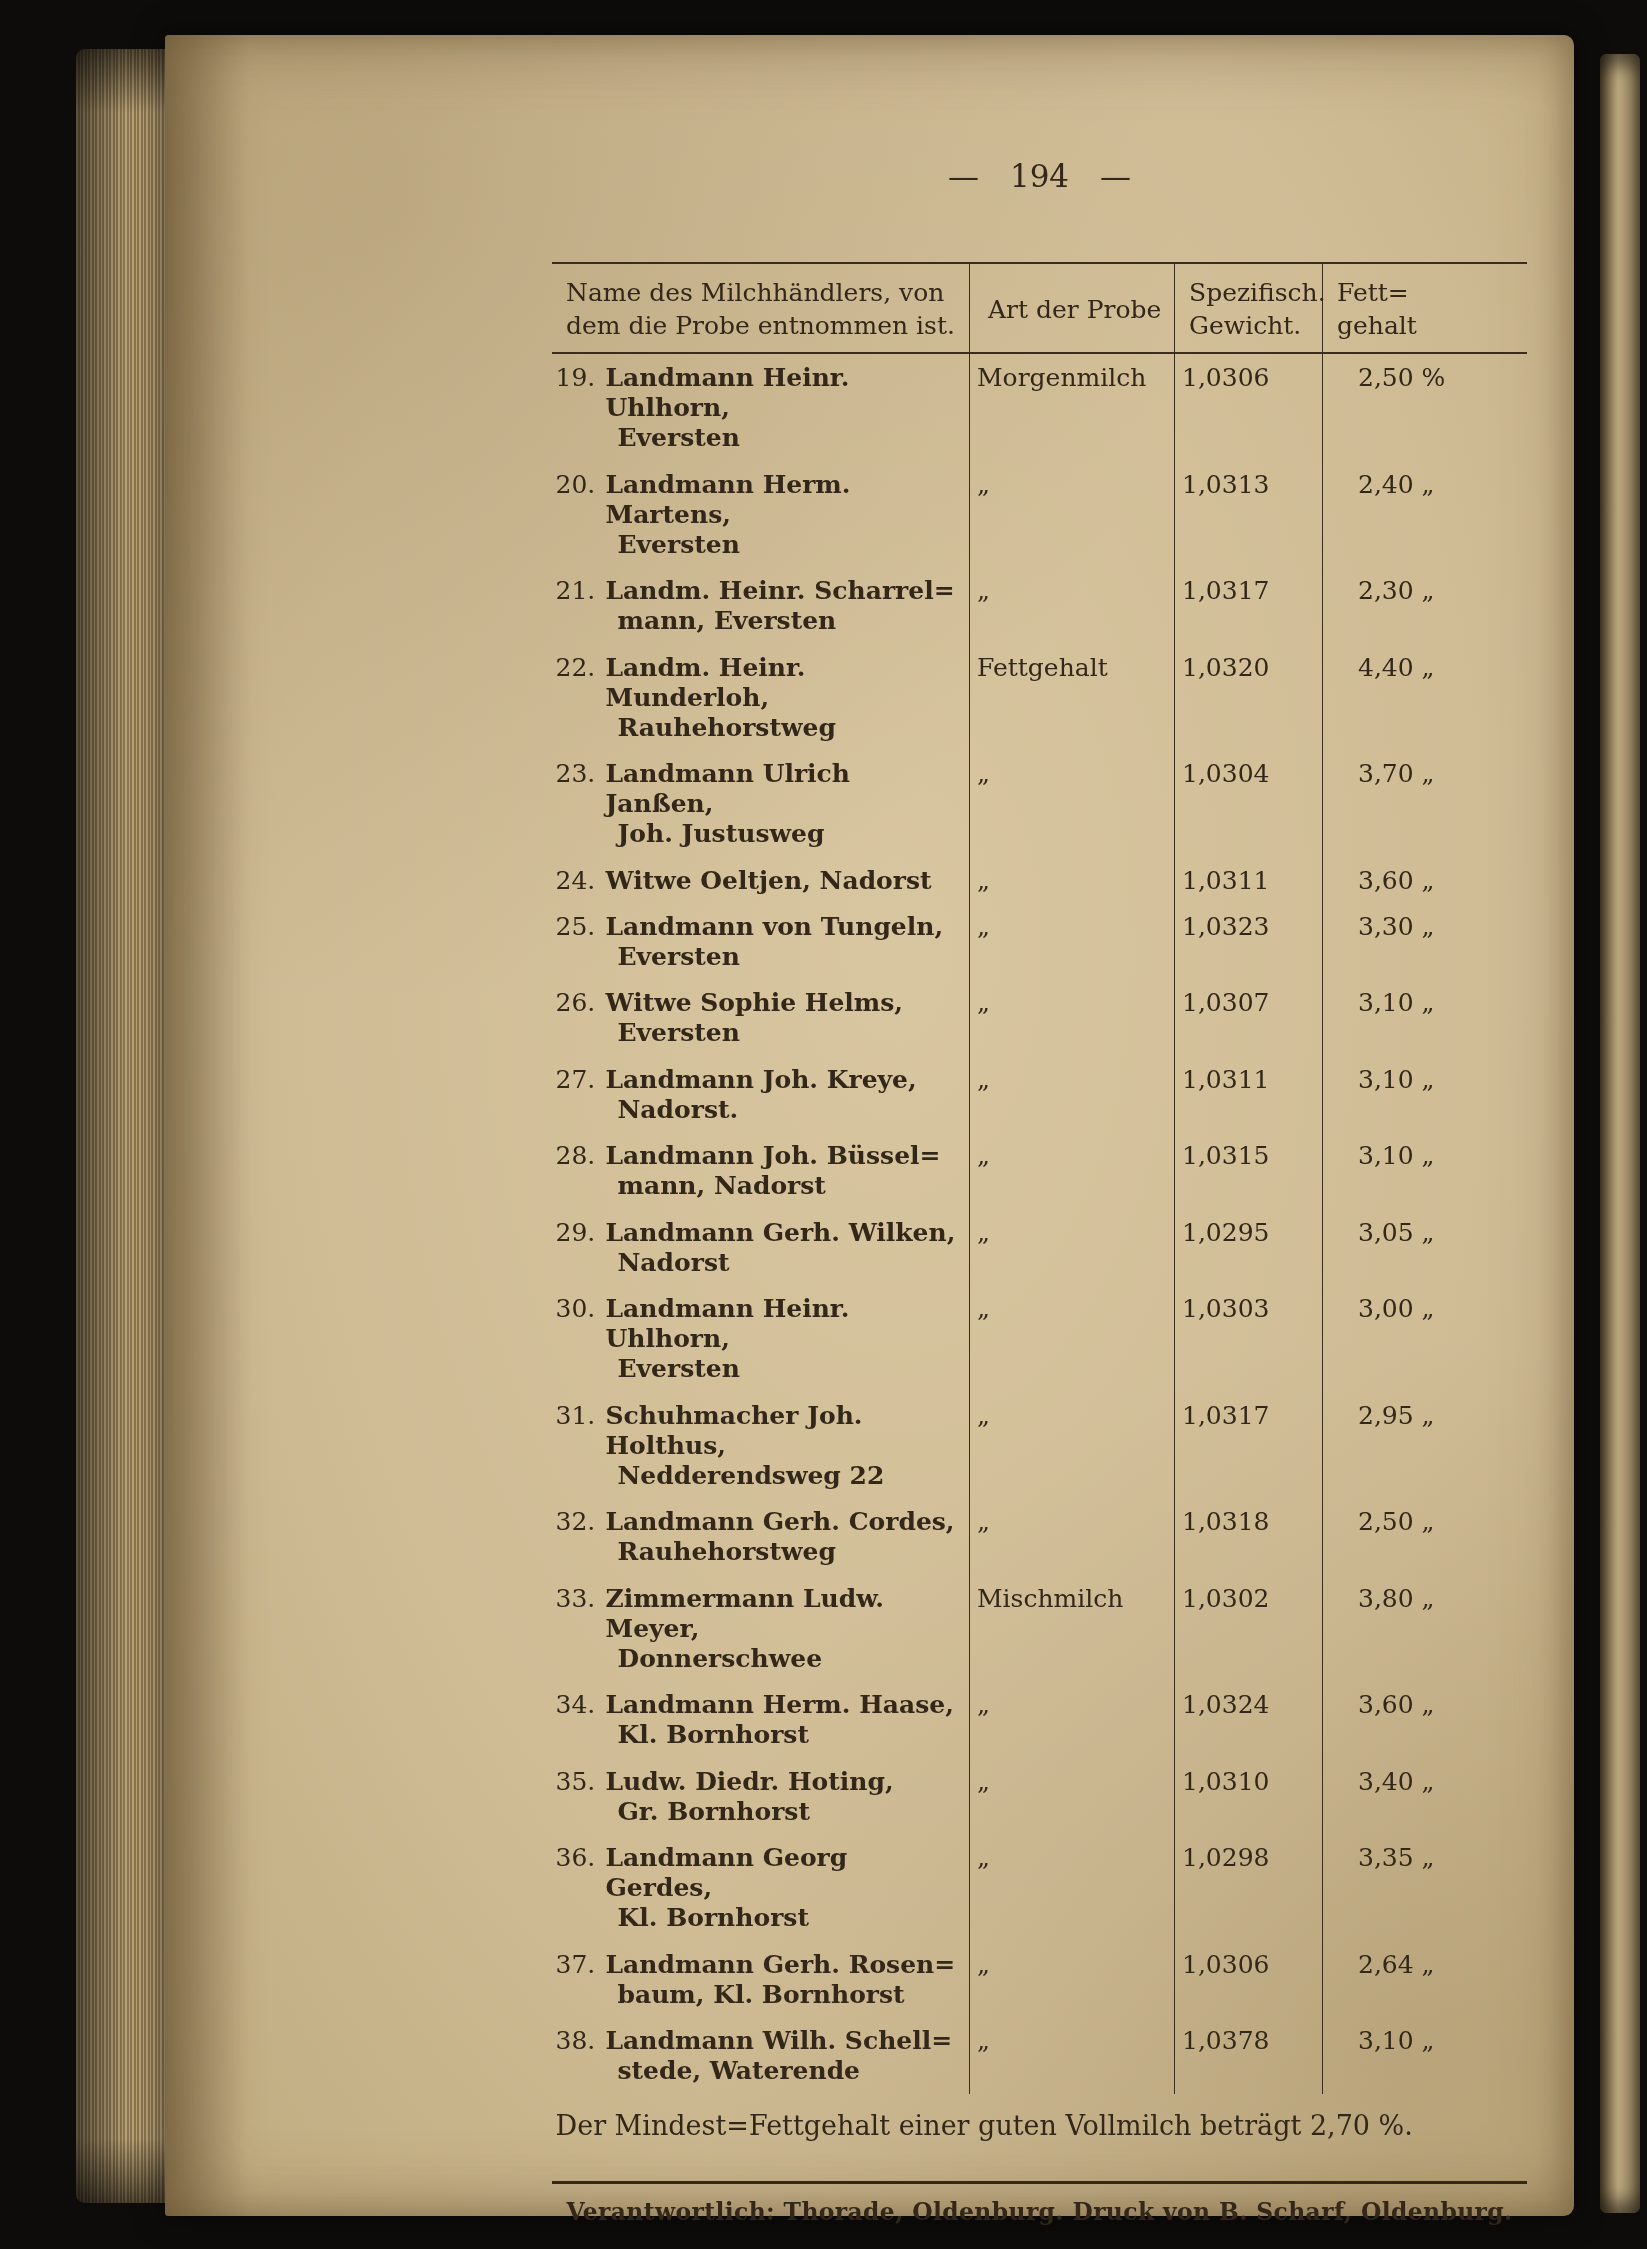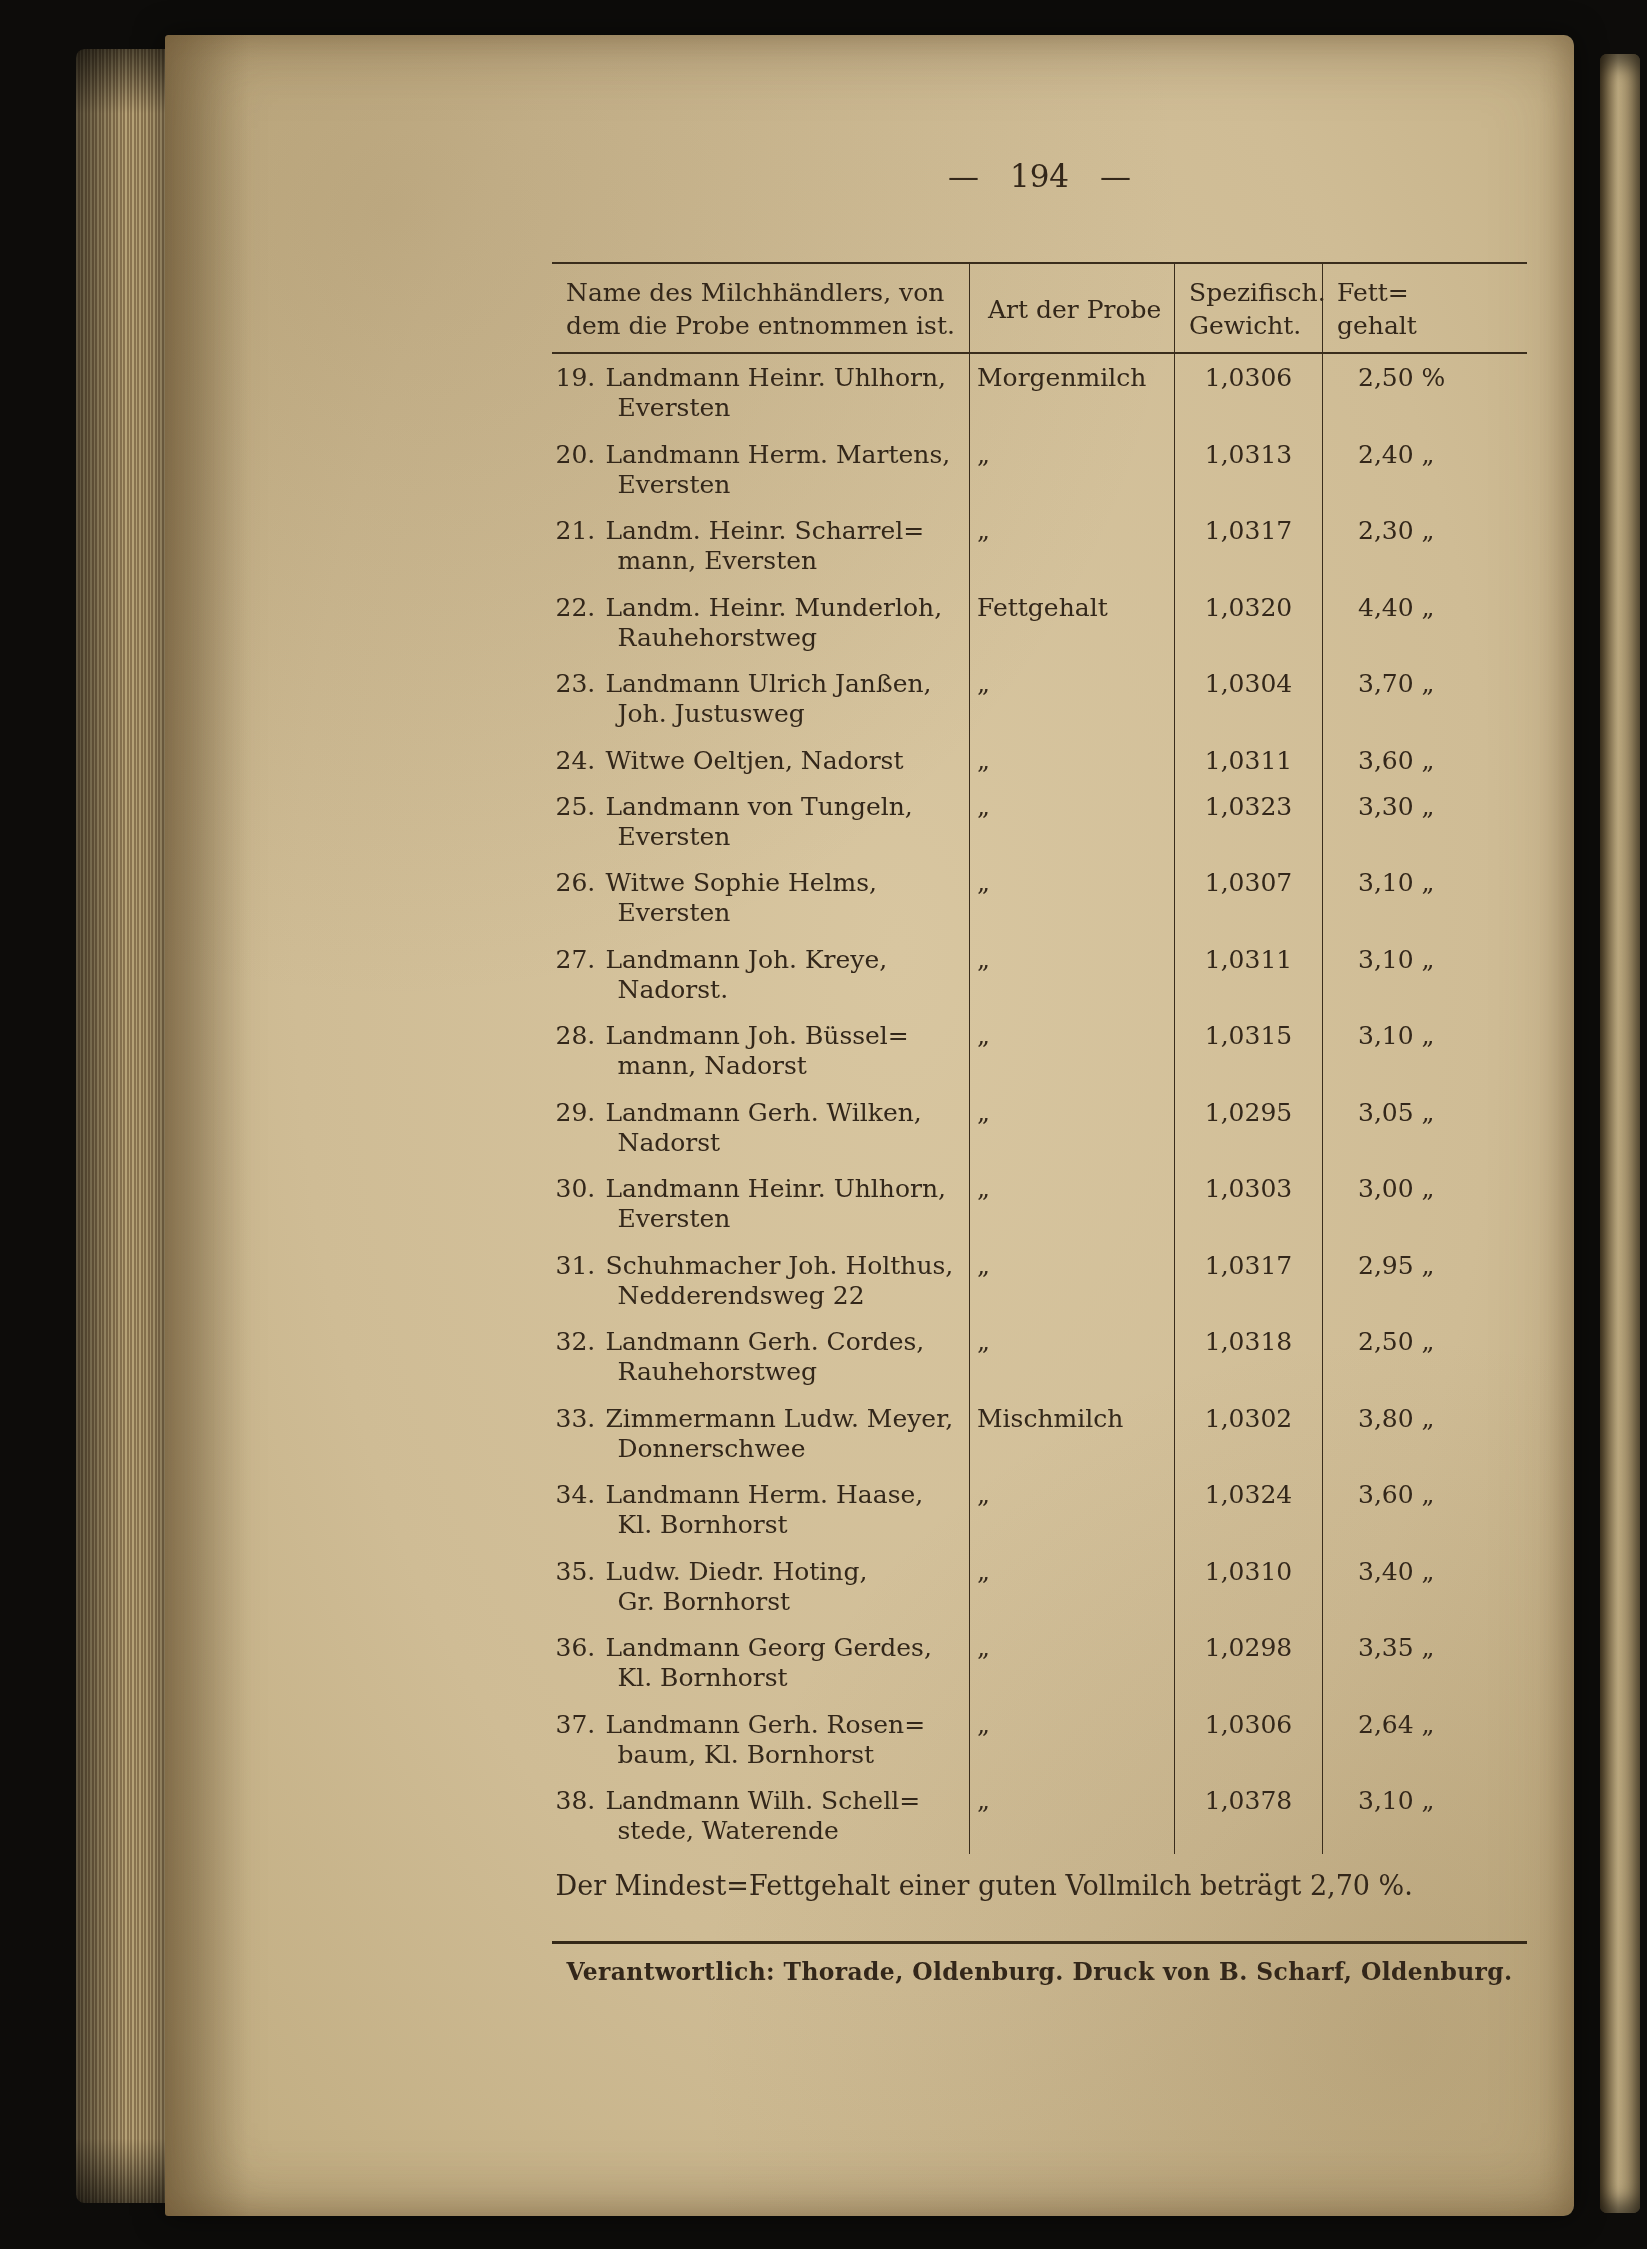--- a/index.html
+++ b/index.html
@@ -72,24 +72,24 @@
   .hc.w-art  { display: flex; align-items: center; }
   .hc.w-gew, .hc.w-fett { display: flex; flex-direction: column; justify-content: center; }
   .hl { display: block; }
 
   .trow { display: flex; }
   .c { font-size: 25px; line-height: 30px; padding: 8.7px 7px 7.8px; }
   .trow .c + .c { border-left: 1.7px solid #3a2d1c; }
   .c.name { width: 417px; display: flex; padding-left: 3.5px; }
   .nr { flex: none; width: 50px; text-align: center; padding-right: 10.4px; }
   .nm { flex: 1; }
-  .l1, .l2 { display: block; }
+  .l1, .l2 { display: block; font-weight: bold; }
   .l2 { padding-left: 12px; }
   .c.art  { width: 205px; text-align: left; }
-  .c.gew  { width: 148px; text-align: center; }
+  .c.gew  { width: 148px; text-align: left; }
   .c.fett { width: 205px; padding-left: 35px; }
 
   .note { margin-top: 15.6px; font-size: 27px; padding-left: 3.5px; }
   .rule { margin-top: 40px; height: 3.5px; background: #342817; }
   .imprint {
     margin-top: 14px;
     font-size: 23.4px; font-weight: bold;
     text-align: center; letter-spacing: 0.4px;
   }
 </style>

